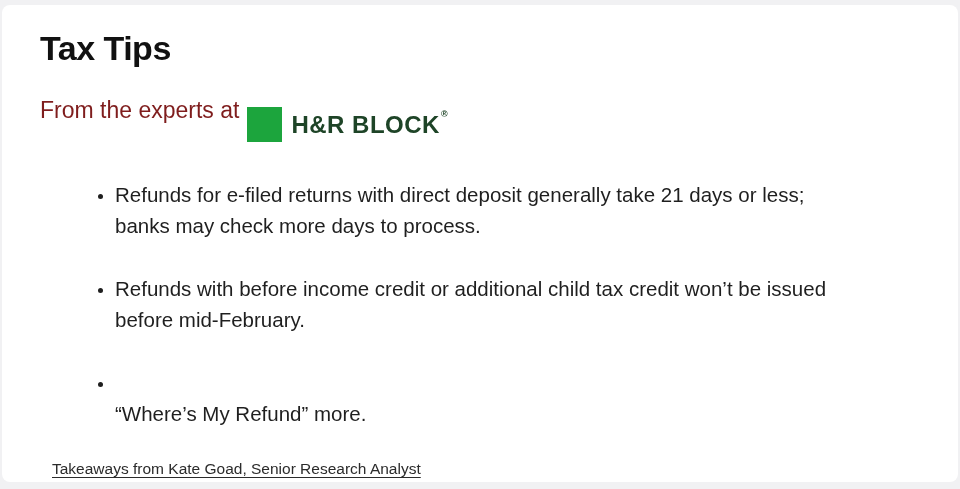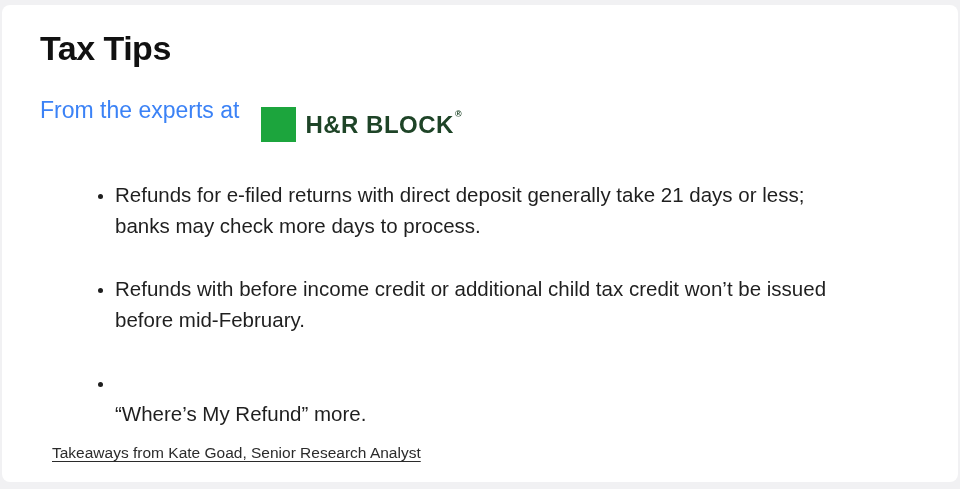--- a/index.html
+++ b/index.html
@@ -28,22 +28,22 @@
     letter-spacing: -0.5px;
     line-height: 1.1;
   }
   .subtitle-row {
     margin-top: 12px;
     display: flex;
     align-items: center;
   }
   .subtitle {
     font-size: 23px;
-    color: #3b82f6;
-    margin-right: 22px;
+    color: #7f1d1d;
+    margin-right: 8px;
   }
   .brand {
     display: flex;
     align-items: center;
     margin-top: 28px;
   }
   .brand-square {
     width: 35px;
     height: 35px;
     background: #1ca53d;
@@ -76,21 +76,21 @@
     color: #1f1f1f;
     margin-bottom: 32px;
   }
   ul.bullets li::marker {
     color: #1f1f1f;
     font-size: 17px;
   }
   .footer-link {
     position: absolute;
     left: 50px;
-    bottom: 20px;
+    bottom: 4px;
     font-size: 15.5px;
     color: #2b2b2b;
     text-decoration: underline;
     text-underline-offset: 3px;
     cursor: pointer;
   }
 </style>
 </head>
 <body>
 

